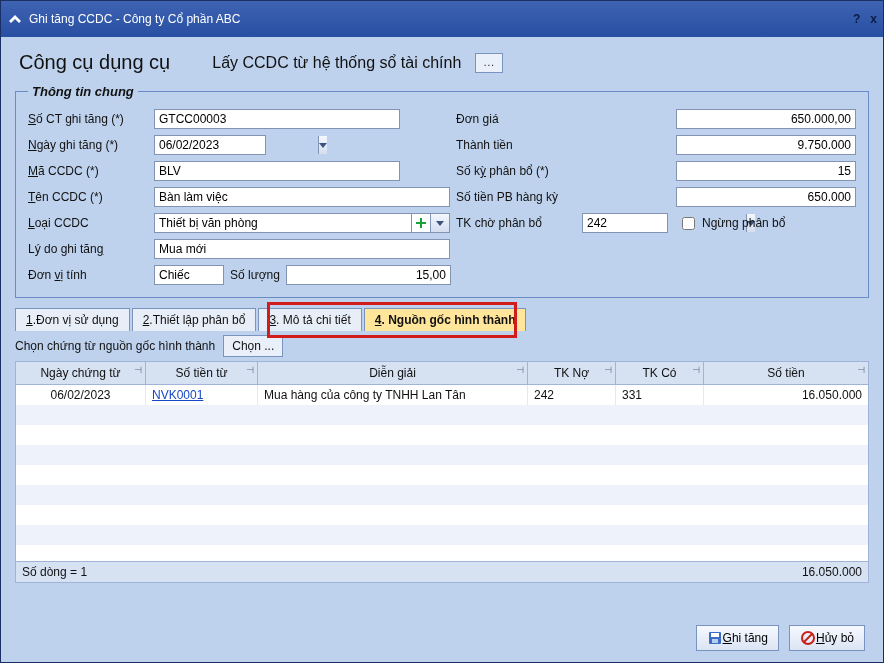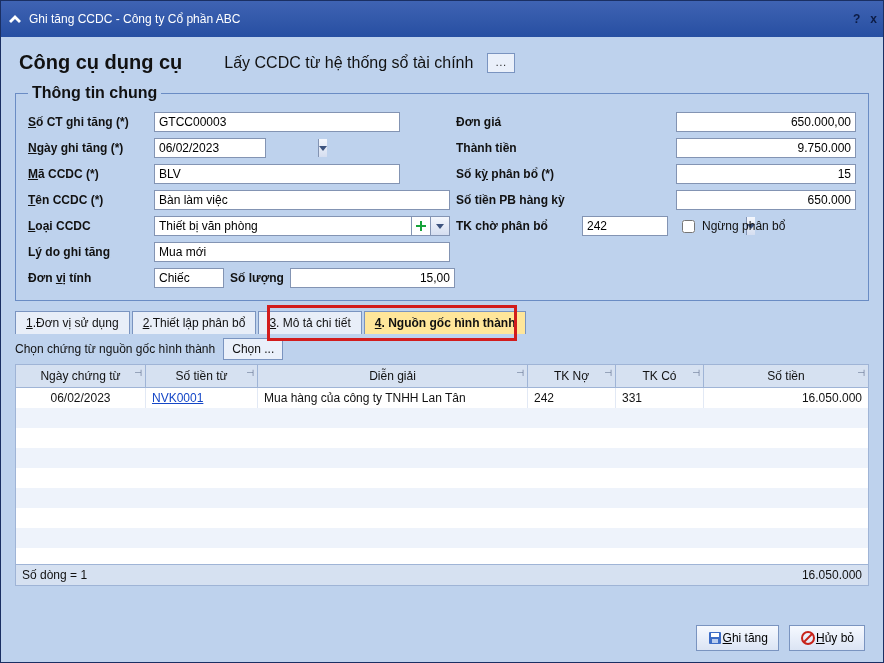--- a/index.html
+++ b/index.html
@@ -29,28 +29,28 @@
   .window{width:884px;height:663px;background:var(--body-bg);display:flex;flex-direction:column;border:1px solid #1a2f63;box-sizing:border-box;}
   
   .titlebar{height:36px;background:linear-gradient(#3f63b3,#274fa2);color:#fff;display:flex;align-items:center;padding:0 6px;font-size:12px;}
   .titlebar .appicon{width:16px;height:16px;margin-right:6px;display:inline-flex;align-items:center;justify-content:center;}
   .titlebar .appicon svg{width:16px;height:16px;}
   .titlebar .title{flex:1;}
   .titlebar .controls{display:flex;gap:10px;font-weight:bold;color:#0c1b44;}
   .titlebar .controls span{cursor:pointer;}
   
   .header-row{display:flex;align-items:center;gap:14px;padding:14px 18px 10px 18px;}
-  .header-row .title-big{font-size:20px;font-weight:bold;}
+  .header-row .title-big{font-size:20px;font-weight:normal;}
   .header-row .sub{font-size:16px;margin-left:28px;}
   .tiny-btn{width:26px;height:18px;background:var(--btn-bg);border:1px solid var(--btn-border);display:inline-flex;align-items:center;justify-content:center;font-size:10px;letter-spacing:1px;cursor:pointer;}
   
   fieldset.info{margin:0 14px;border:1px solid var(--fieldset-border);padding:10px 12px 12px 12px;position:relative;}
-  fieldset.info>legend{padding:0 4px;font-weight:bold;font-size:16px;}
+  fieldset.info>legend{padding:0 4px;font-weight:bold;font-size:13px;font-style:italic;}
   .form-grid{display:grid;grid-template-columns:120px 246px 44px 120px 88px 1fr;column-gap:6px;row-gap:6px;align-items:center;}
-  .lbl{white-space:nowrap;font-weight:bold;}
+  .lbl{white-space:nowrap;}
   .lbl .ul{text-decoration:underline;}
   input.text, .combo, input.num{height:20px;box-sizing:border-box;border:1px solid var(--input-border);background:var(--input-bg);padding:0 4px;font-family:inherit;font-size:12px;}
   input.num{text-align:right;}
   .combo{display:flex;align-items:center;padding:0;}
   .combo input{border:none;flex:1;height:100%;padding:0 4px;font-family:inherit;font-size:12px;outline:none;background:transparent;}
   .combo .dd{width:18px;height:100%;border-left:1px solid var(--input-border);background:linear-gradient(#f4f7fd,#d5def0);display:flex;align-items:center;justify-content:center;cursor:pointer;}
   .combo .dd svg{width:8px;height:8px;}
   .combo .plus{width:18px;height:100%;border-left:1px solid var(--input-border);background:#fff;display:flex;align-items:center;justify-content:center;cursor:pointer;}
   .combo .plus svg{width:12px;height:12px;}
   .span2{grid-column:span 2;}

